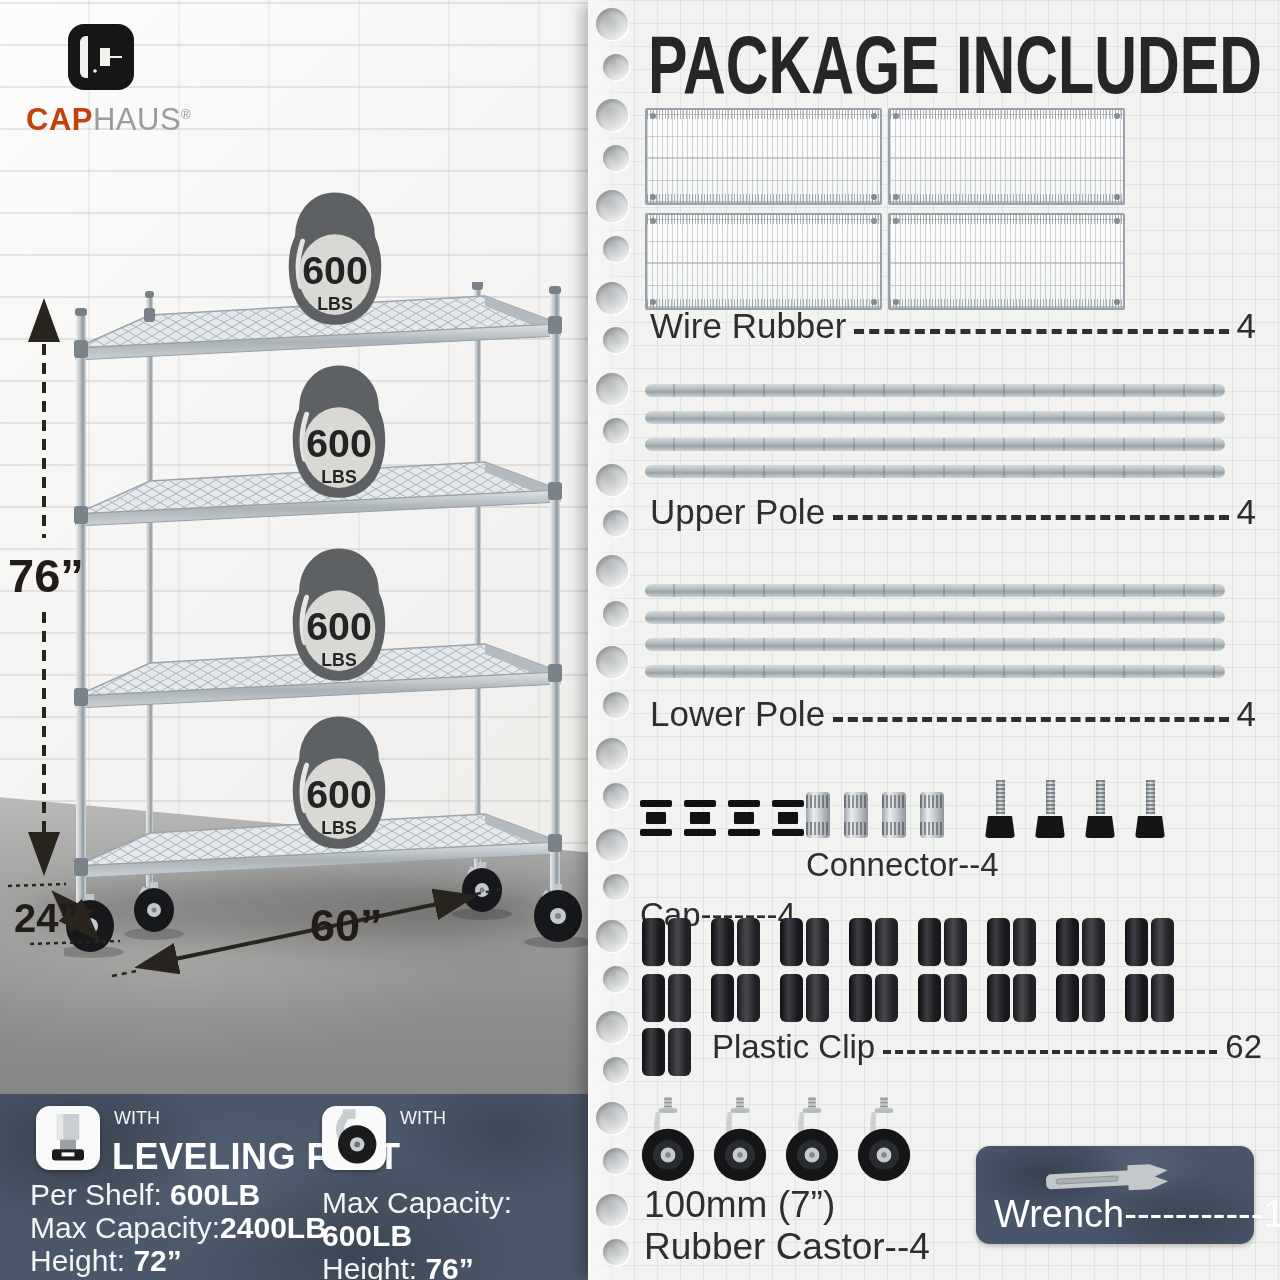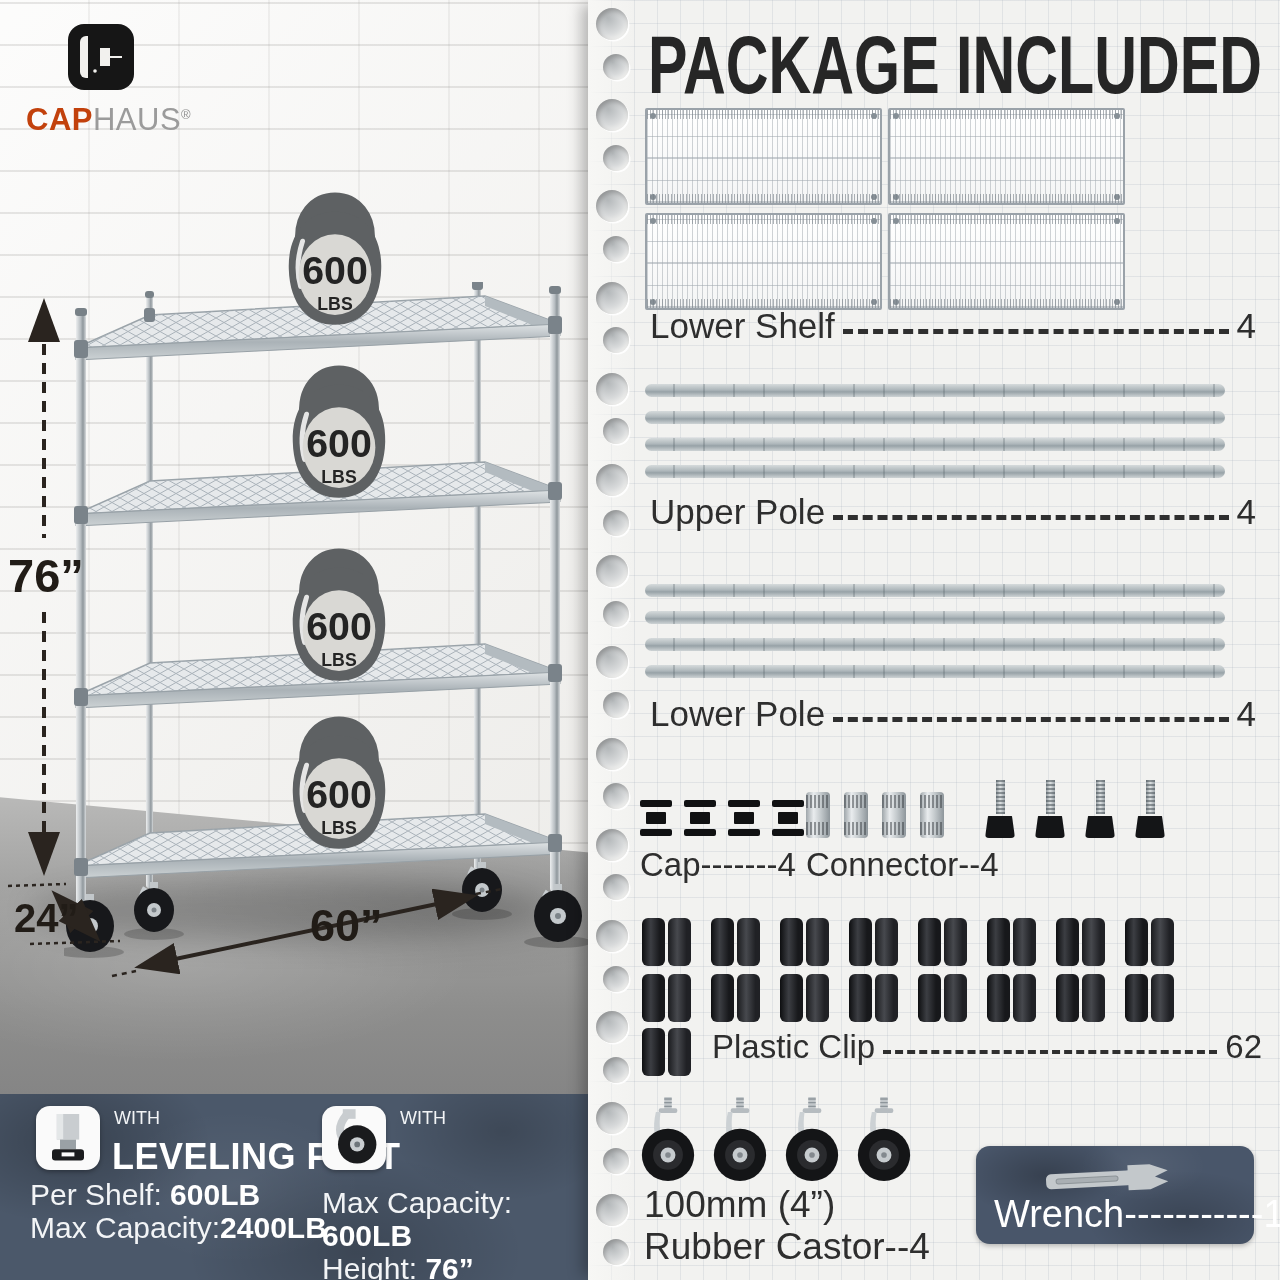--- a/index.html
+++ b/index.html
@@ -321,20 +321,21 @@
         <rect x="15" y="21" width="10" height="6" fill="#9aa1a5"></rect>
         <rect x="10" y="27" width="20" height="7" rx="2" fill="#1b1c1e"></rect>
         <rect x="16" y="29" width="8" height="2.5" fill="#fbfbfb"></rect>
       </svg>
     </div>
     <div class="spec-with" style="left:114px;top:14px;">WITH</div>
     <div class="spec-name" style="left:112px;top:42px;">LEVELING FEET</div>
     <div class="spec-lines" style="left:30px;top:84px;">
       <div><span>Per Shelf: </span><b>600LB</b></div>
       <div><span>Max Capacity:</span><b>2400LB</b></div>
+      <div><span>Height: </span><b>72”</b></div>
     </div>
     <div class="spec-icon" style="left:322px;top:12px;">
       <svg width="64" height="64" viewBox="0 0 40 40">
         <rect x="13" y="2" width="8" height="6" fill="#c9cdd0"></rect>
         <path d="M15,6 C10,12 10,18 15,23" stroke="#c9cdd0" stroke-width="5" fill="none"></path>
         <circle cx="22" cy="24" r="12" fill="#1a1b1d"></circle>
         <circle cx="22" cy="24" r="4.5" fill="#c9cdd0"></circle>
         <circle cx="22" cy="24" r="1.8" fill="#6e757a"></circle>
       </svg>
     </div>
@@ -386,21 +387,21 @@
         <i class="corner-dots"></i>
       </div>
     <div class="wire-panel">
         <i class="corner-dots"></i>
       </div>
     <div class="wire-panel">
         <i class="corner-dots"></i>
       </div>
   </div>
   <div class="item-row" style="left:650px;top:306px;width:606px;">
-    <span class="lbl">Lower Shelf</span>
+    <span class="lbl">Wire Rubber</span>
       <span class="leader"></span>
       <span class="cnt">4</span>
   </div>
 
   <div class="pole-group" style="top:384px;">
     <div class="pole"></div>
     <div class="pole"></div>
     <div class="pole"></div>
     <div class="pole"></div>
   </div>
@@ -437,21 +438,21 @@
         <i></i>
         <i></i>
         <i></i>
       </span>
     <span class="cap-ic">
         <i></i>
         <i></i>
         <i></i>
       </span>
   </div>
-  <div class="small-lbl" style="left:640px;top:846px;text-align:right;">Cap-------4</div>
+  <div class="small-lbl" style="left:640px;top:896px;text-align:right;">Cap-------4</div>
 
   <div class="conn-group">
     <span class="conn-ic"></span>
     <span class="conn-ic"></span>
     <span class="conn-ic"></span>
     <span class="conn-ic"></span>
   </div>
   <div class="small-lbl" style="left:806px;top:846px;">Connector--4</div>
 
   <div class="foot-group">
@@ -588,21 +589,21 @@
       <rect x="26" y="2" width="8" height="14" fill="#c2c7ca"></rect>
         <path d="M26,4 h8 M26,8 h8 M26,12 h8" stroke="#8d959a" stroke-width="1.5"></path>
       <rect x="20" y="14" width="20" height="5" rx="2" fill="#b6bcc0"></rect>
       <path d="M17,18 C13,36 15,48 25,56 L29,51 C21,44 20,34 22,18 Z" fill="#ccd1d4"></path>
       <circle cx="30" cy="64" r="28" fill="#141517"></circle>
         <circle cx="30" cy="64" r="16" fill="#2a2b2e"></circle>
       <circle cx="30" cy="64" r="8" fill="#c6cbce"></circle>
         <circle cx="30" cy="64" r="3" fill="#83898e"></circle>
     </svg>
   </div>
-  <div class="castor-text" style="left:644px;top:1184px;">100mm (4”)</div>
+  <div class="castor-text" style="left:644px;top:1184px;">100mm (7”)</div>
   <div class="castor-text" style="left:644px;top:1226px;">Rubber Castor--4</div>
 
   <div class="wrench-card">
     <svg width="150" height="44" viewBox="0 0 150 44">
       <g transform="rotate(-3 75 22)">
         <rect x="6" y="15" width="86" height="15" rx="5" fill="#c3c8cb"></rect>
         <rect x="16" y="20" width="62" height="5" rx="2.5" fill="#a9afb3" stroke="#8d9498" stroke-width="1"></rect>
         <path d="M88,10 h22 l18,7 -13,5.5 13,5.5 -18,7 h-22 z" fill="#c3c8cb"></path>
       </g>
     </svg>

